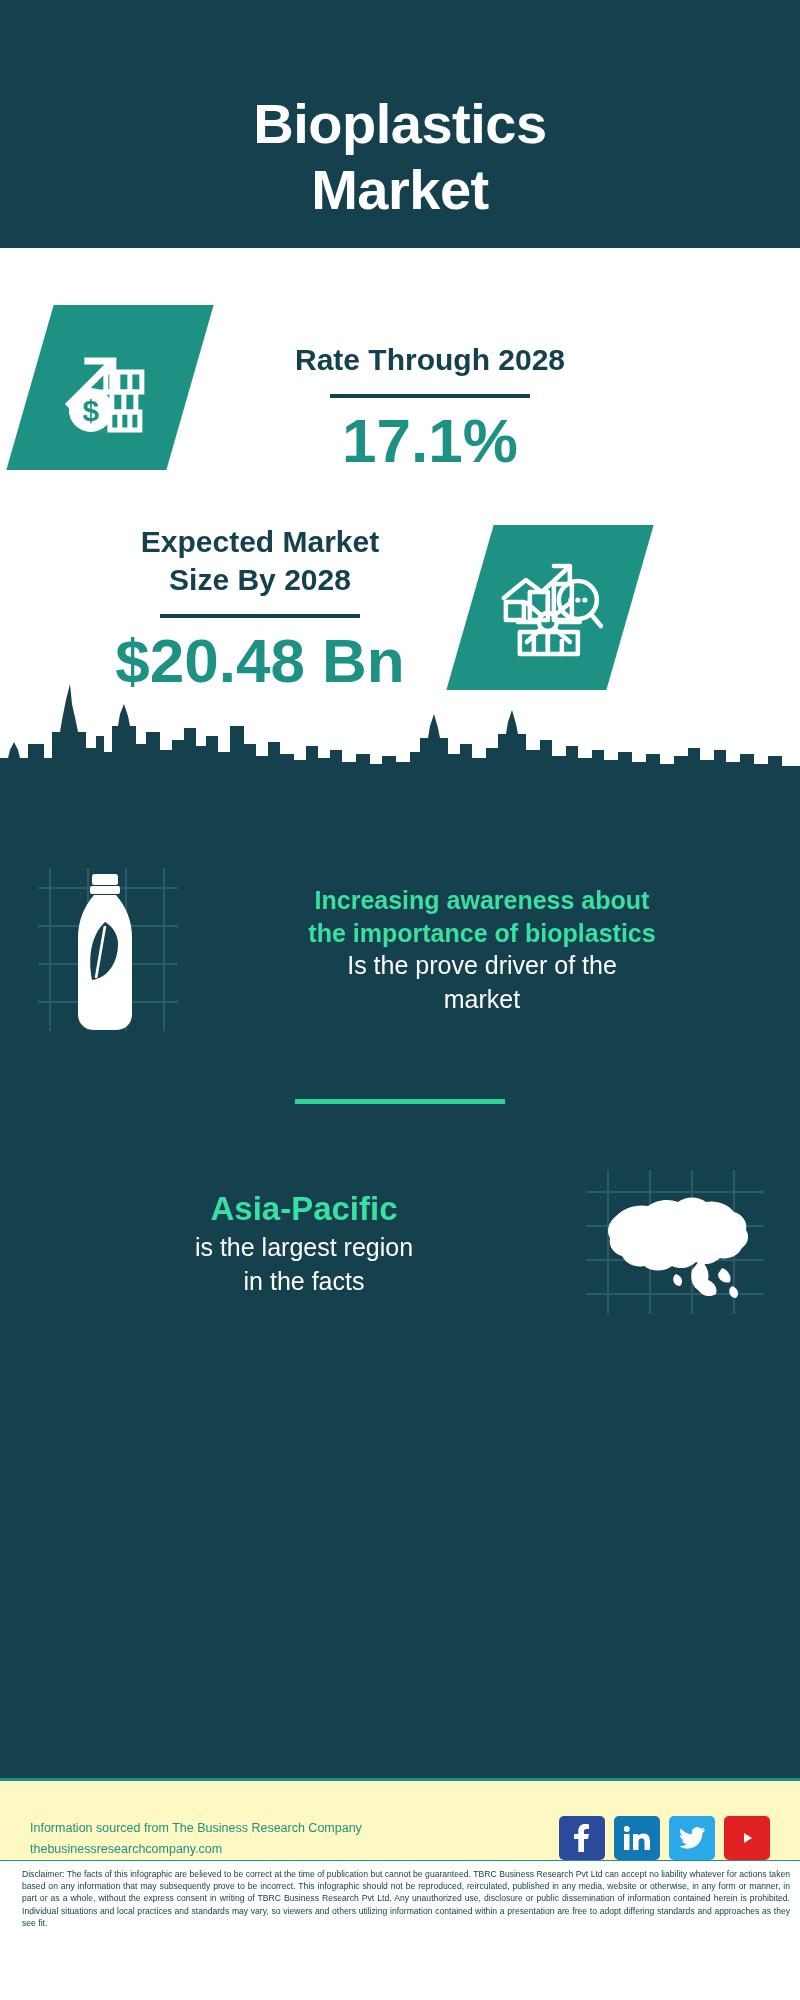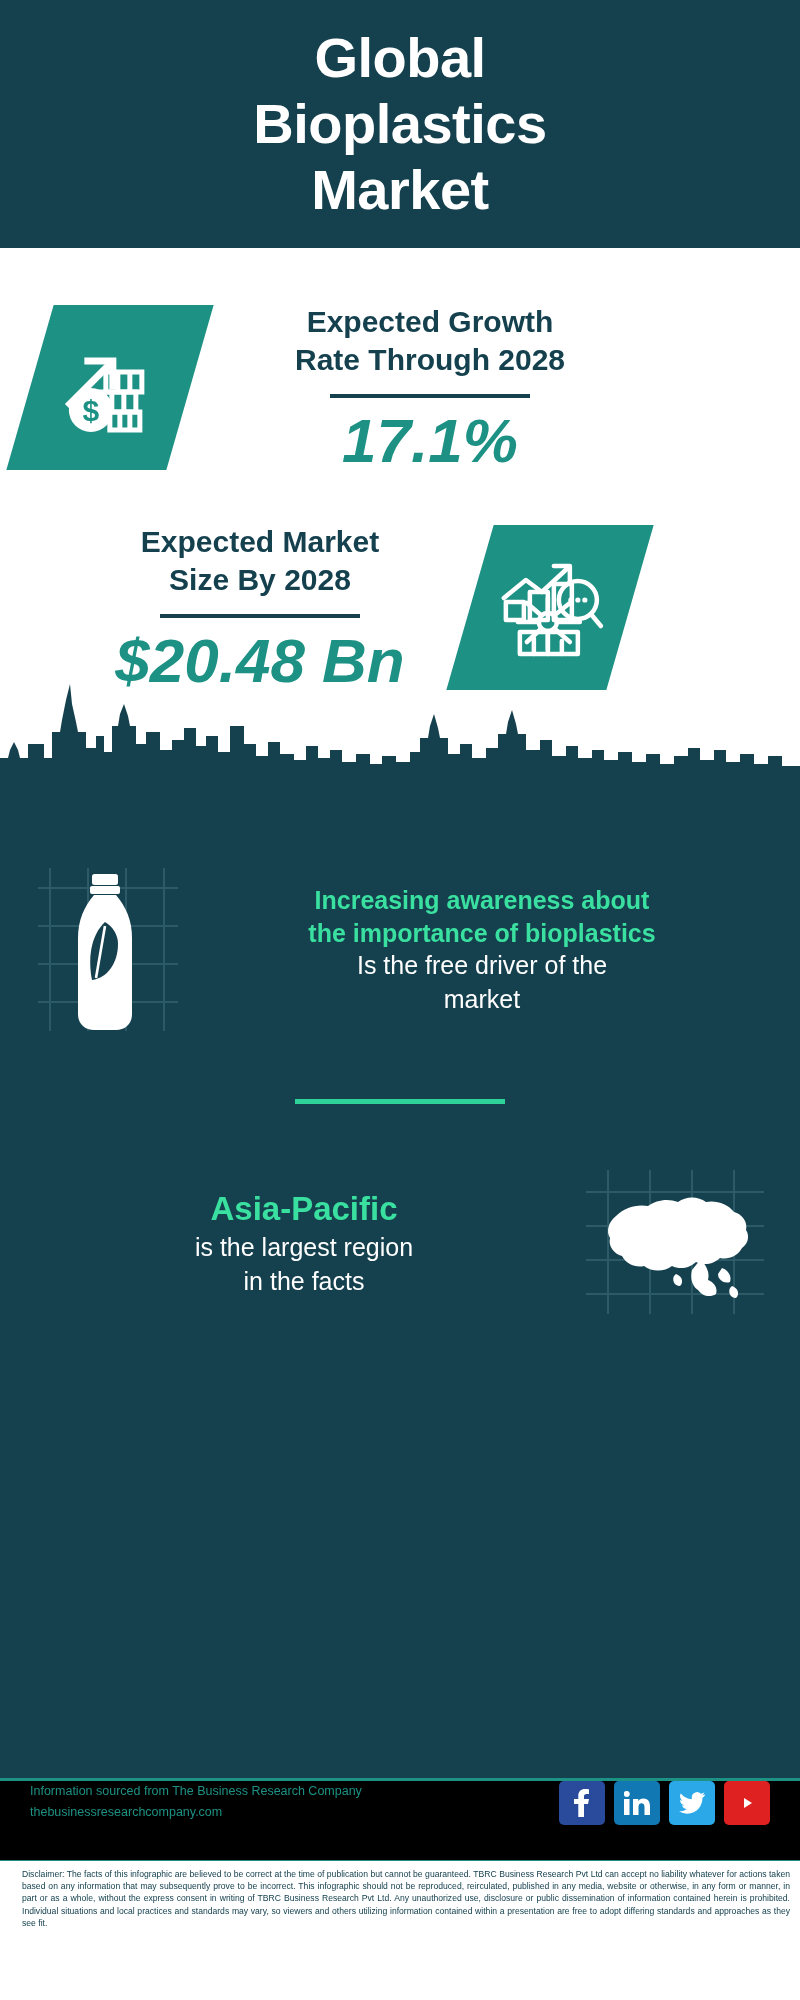--- a/index.html
+++ b/index.html
@@ -62,21 +62,20 @@
     width:200px;
     height:4px;
     background:#15414f;
     margin:14px auto 10px;
   }
   .stat-value {
     color:#1d9184;
     font-size:62px;
     font-weight:bold;
     line-height:1.05;
-    font-style:italic;
   }
 
   .row1 { padding-top:55px; padding-left:30px; gap:40px; }
   .row1 .stat-text { width:400px; }
   .row2 { padding-top:50px; padding-left:40px; gap:30px;margin-left:40px; }
   .row2 .stat-text { width:360px; }
 
   
   .dark {
     position:relative;
@@ -122,24 +121,24 @@
   }
   .divider {
     width:210px;
     height:5px;
     background:#2fd39a;
     margin:54px auto 0;
   }
 
   
   .footer {
-    background:#000000;
+    background:#fef9c3;
     height:82px;
     display:flex;
-    align-items:flex-start;
+    align-items:flex-end;
     justify-content:space-between;
     padding:0 30px;
     border-top:3px solid #1d9184;
   }
   .footer-left { color:#1d9184; font-size:12.5px; line-height:1.7; }
   .social { display:flex; gap:9px; align-items:center; }
   .sbtn {
     width:46px; height:44px;
     border-radius:5px;
     display:flex; align-items:center; justify-content:center;
@@ -159,21 +158,21 @@
     text-align:justify;
     border-top:1px solid #1d9184;
     height:86px;
   }
 </style>
 </head>
 <body>
 
 <div class="header">
   <h1>
-    <span>Global</span><br>
+    <br>
     <span>Bioplastics</span><br>
     <span>Market</span>
   </h1>
 </div>
 
 <div class="stats">
 
   <div class="stat-row row1">
     <div class="badge">
       <span class="glyph">
@@ -188,21 +187,21 @@
             <rect x="52" y="78" width="30" height="18"></rect>
             <path d="M60 38 L60 58 M72 38 L72 58 M54 58 L54 78 M66 58 L66 78 M62 78 L62 96 M72 78 L72 96"></path>
           </g>
           <circle cx="33" cy="76" r="22" fill="#ffffff"></circle>
           <text x="33" y="87" font-family="Liberation Sans, sans-serif" font-size="30" font-weight="bold" fill="#1d9184" text-anchor="middle">$</text>
         </svg>
       </span>
     </div>
     <div class="stat-text">
       <div class="stat-label">
-        <span>Expected Growth</span><br>
+        <br>
         <span>Rate Through 2028</span>
       </div>
       <div class="rule"></div>
       <div class="stat-value">17.1%</div>
     </div>
   </div>
 
   <div class="stat-row row2">
     <div class="stat-text">
       <div class="stat-label">
@@ -274,21 +273,21 @@
         <path d="M75 66 C60 80 58 104 62 124 C78 122 88 106 88 88 C88 78 82 70 75 66 Z" fill="#15414f"></path>
         <path d="M75 70 L66 122" stroke="#ffffff" stroke-width="2.6" fill="none"></path>
       </svg>
     </div>
     <div class="panel-text">
       <div class="hl">
         <span>Increasing awareness about</span><br>
         <span>the importance of bioplastics</span>
       </div>
       <div class="sub">
-        <span>Is the free driver of the</span><br>
+        <span>Is the prove driver of the</span><br>
         <span>market</span>
       </div>
     </div>
   </div>
 
   <div class="divider"></div>
 
   <div class="panel panel-region">
     <div class="panel-text">
       <div class="hl-big">Asia-Pacific</div>

